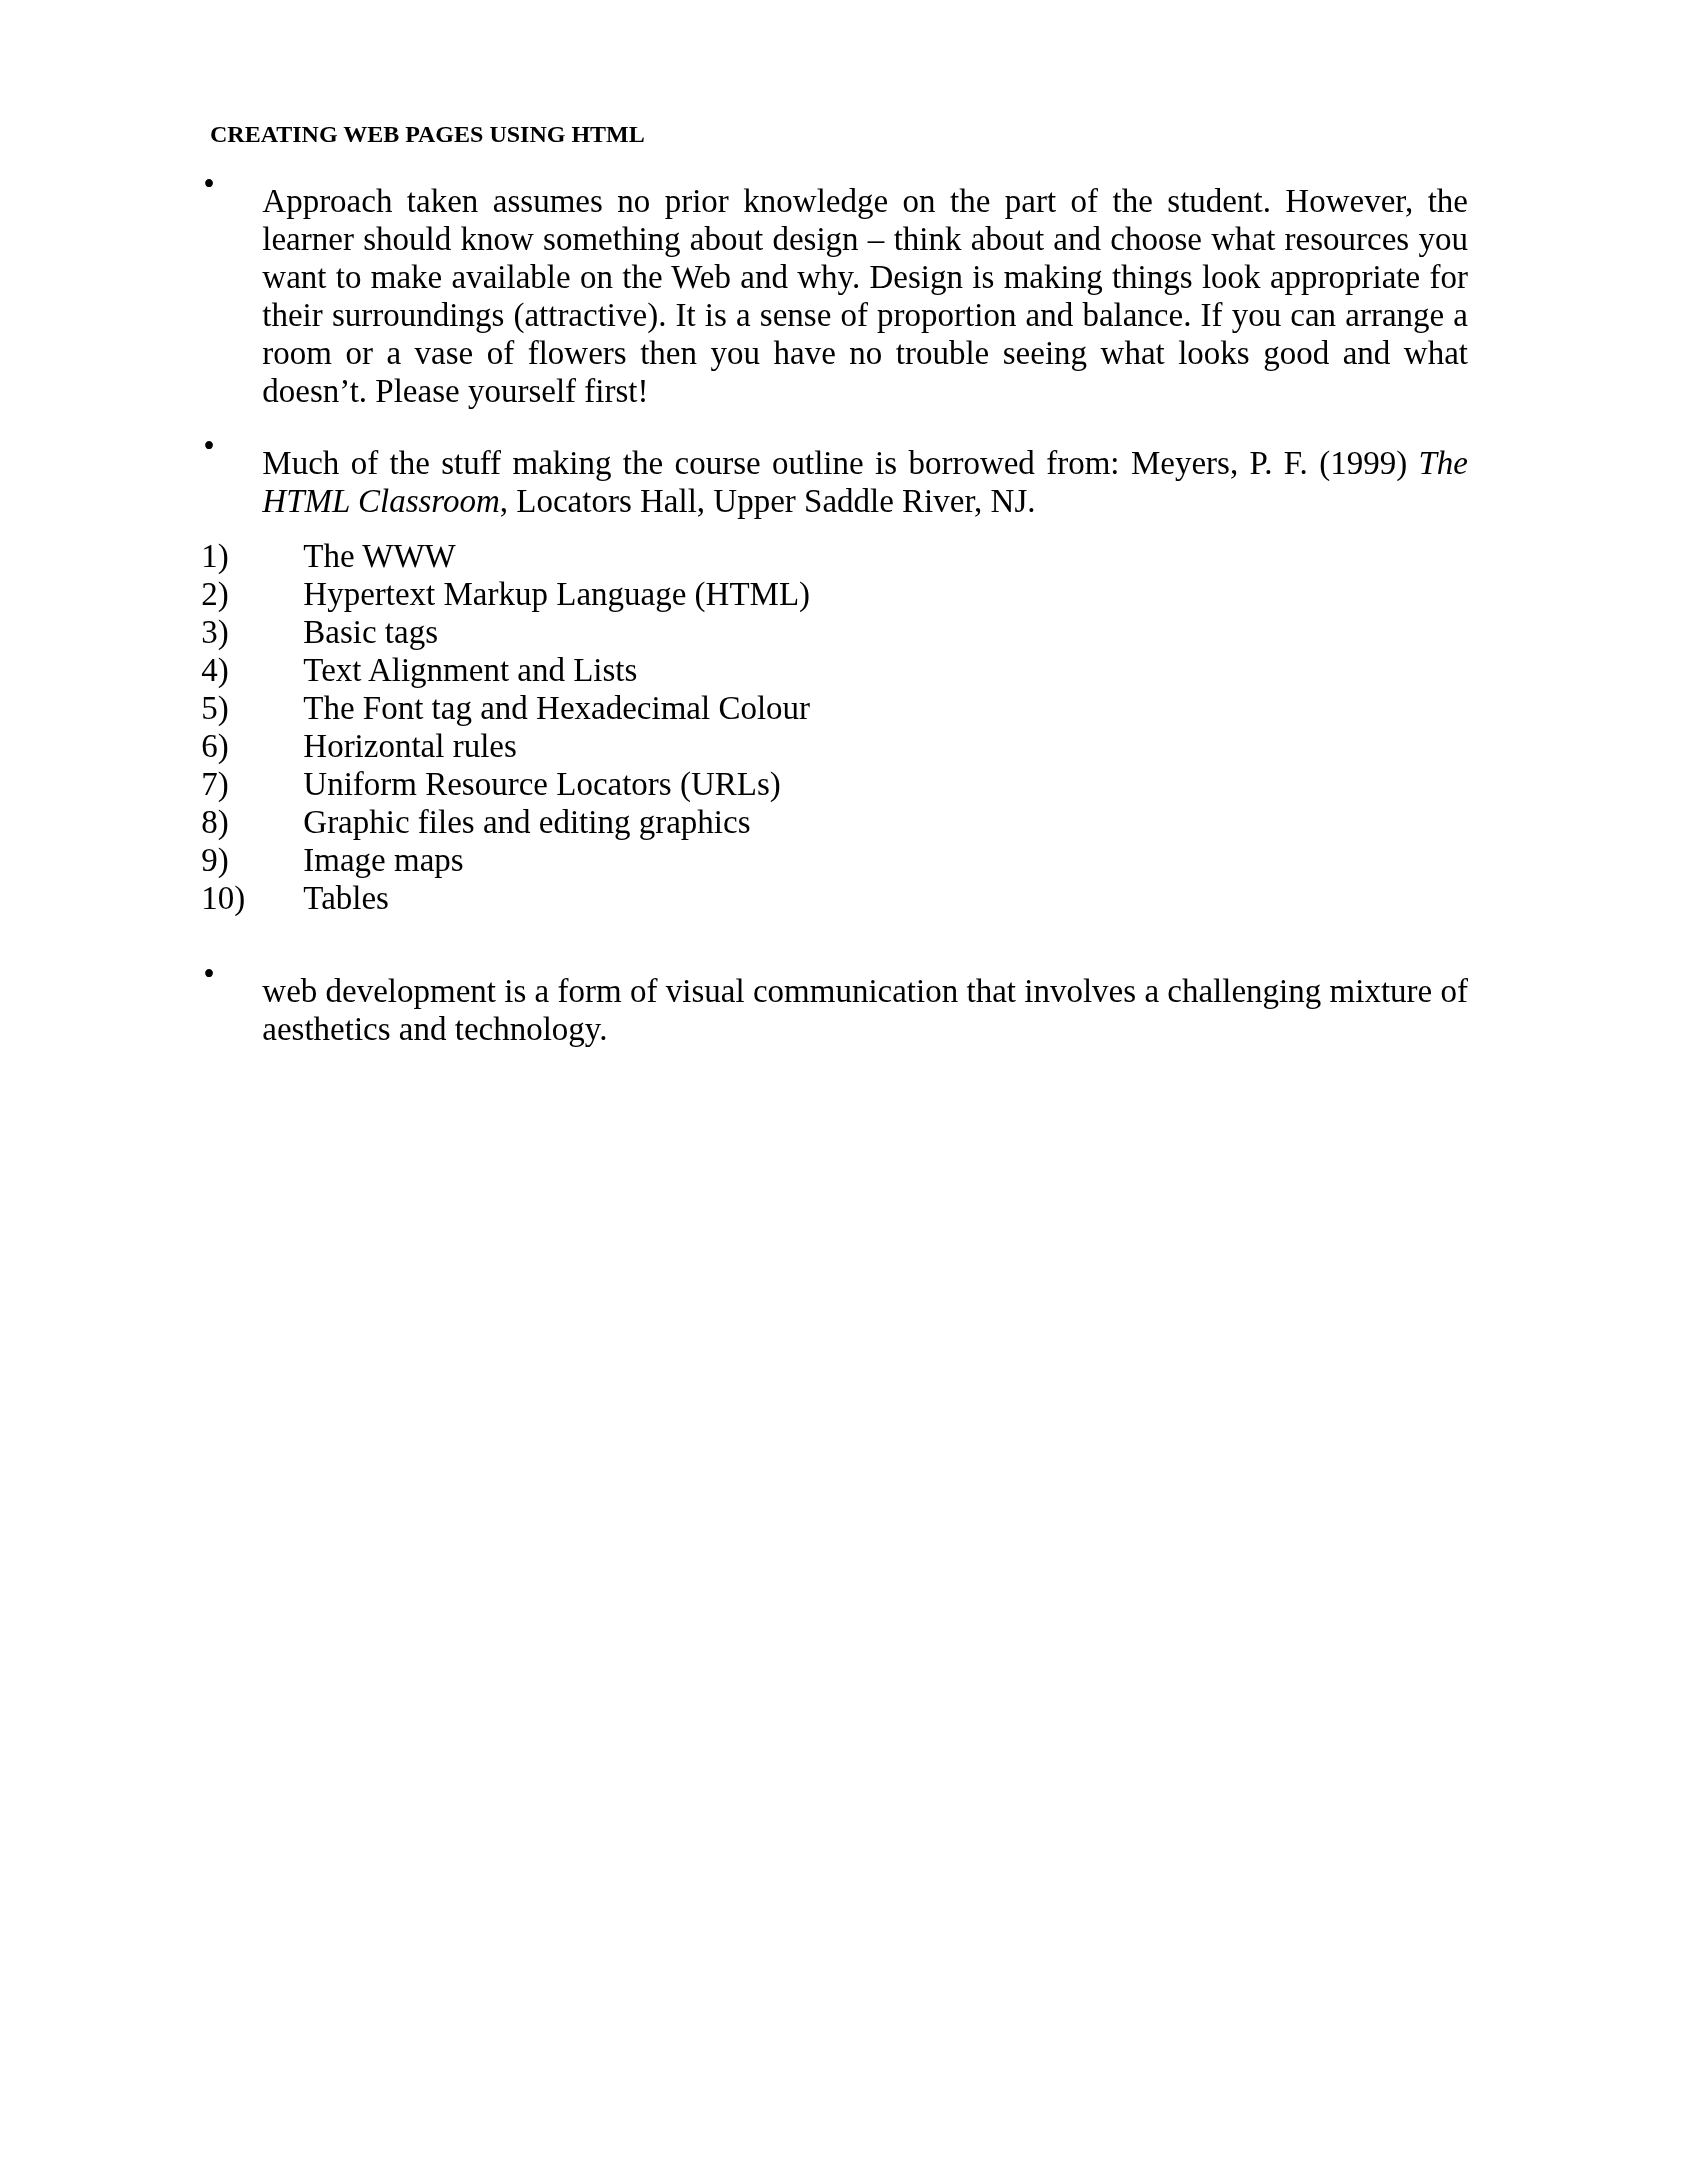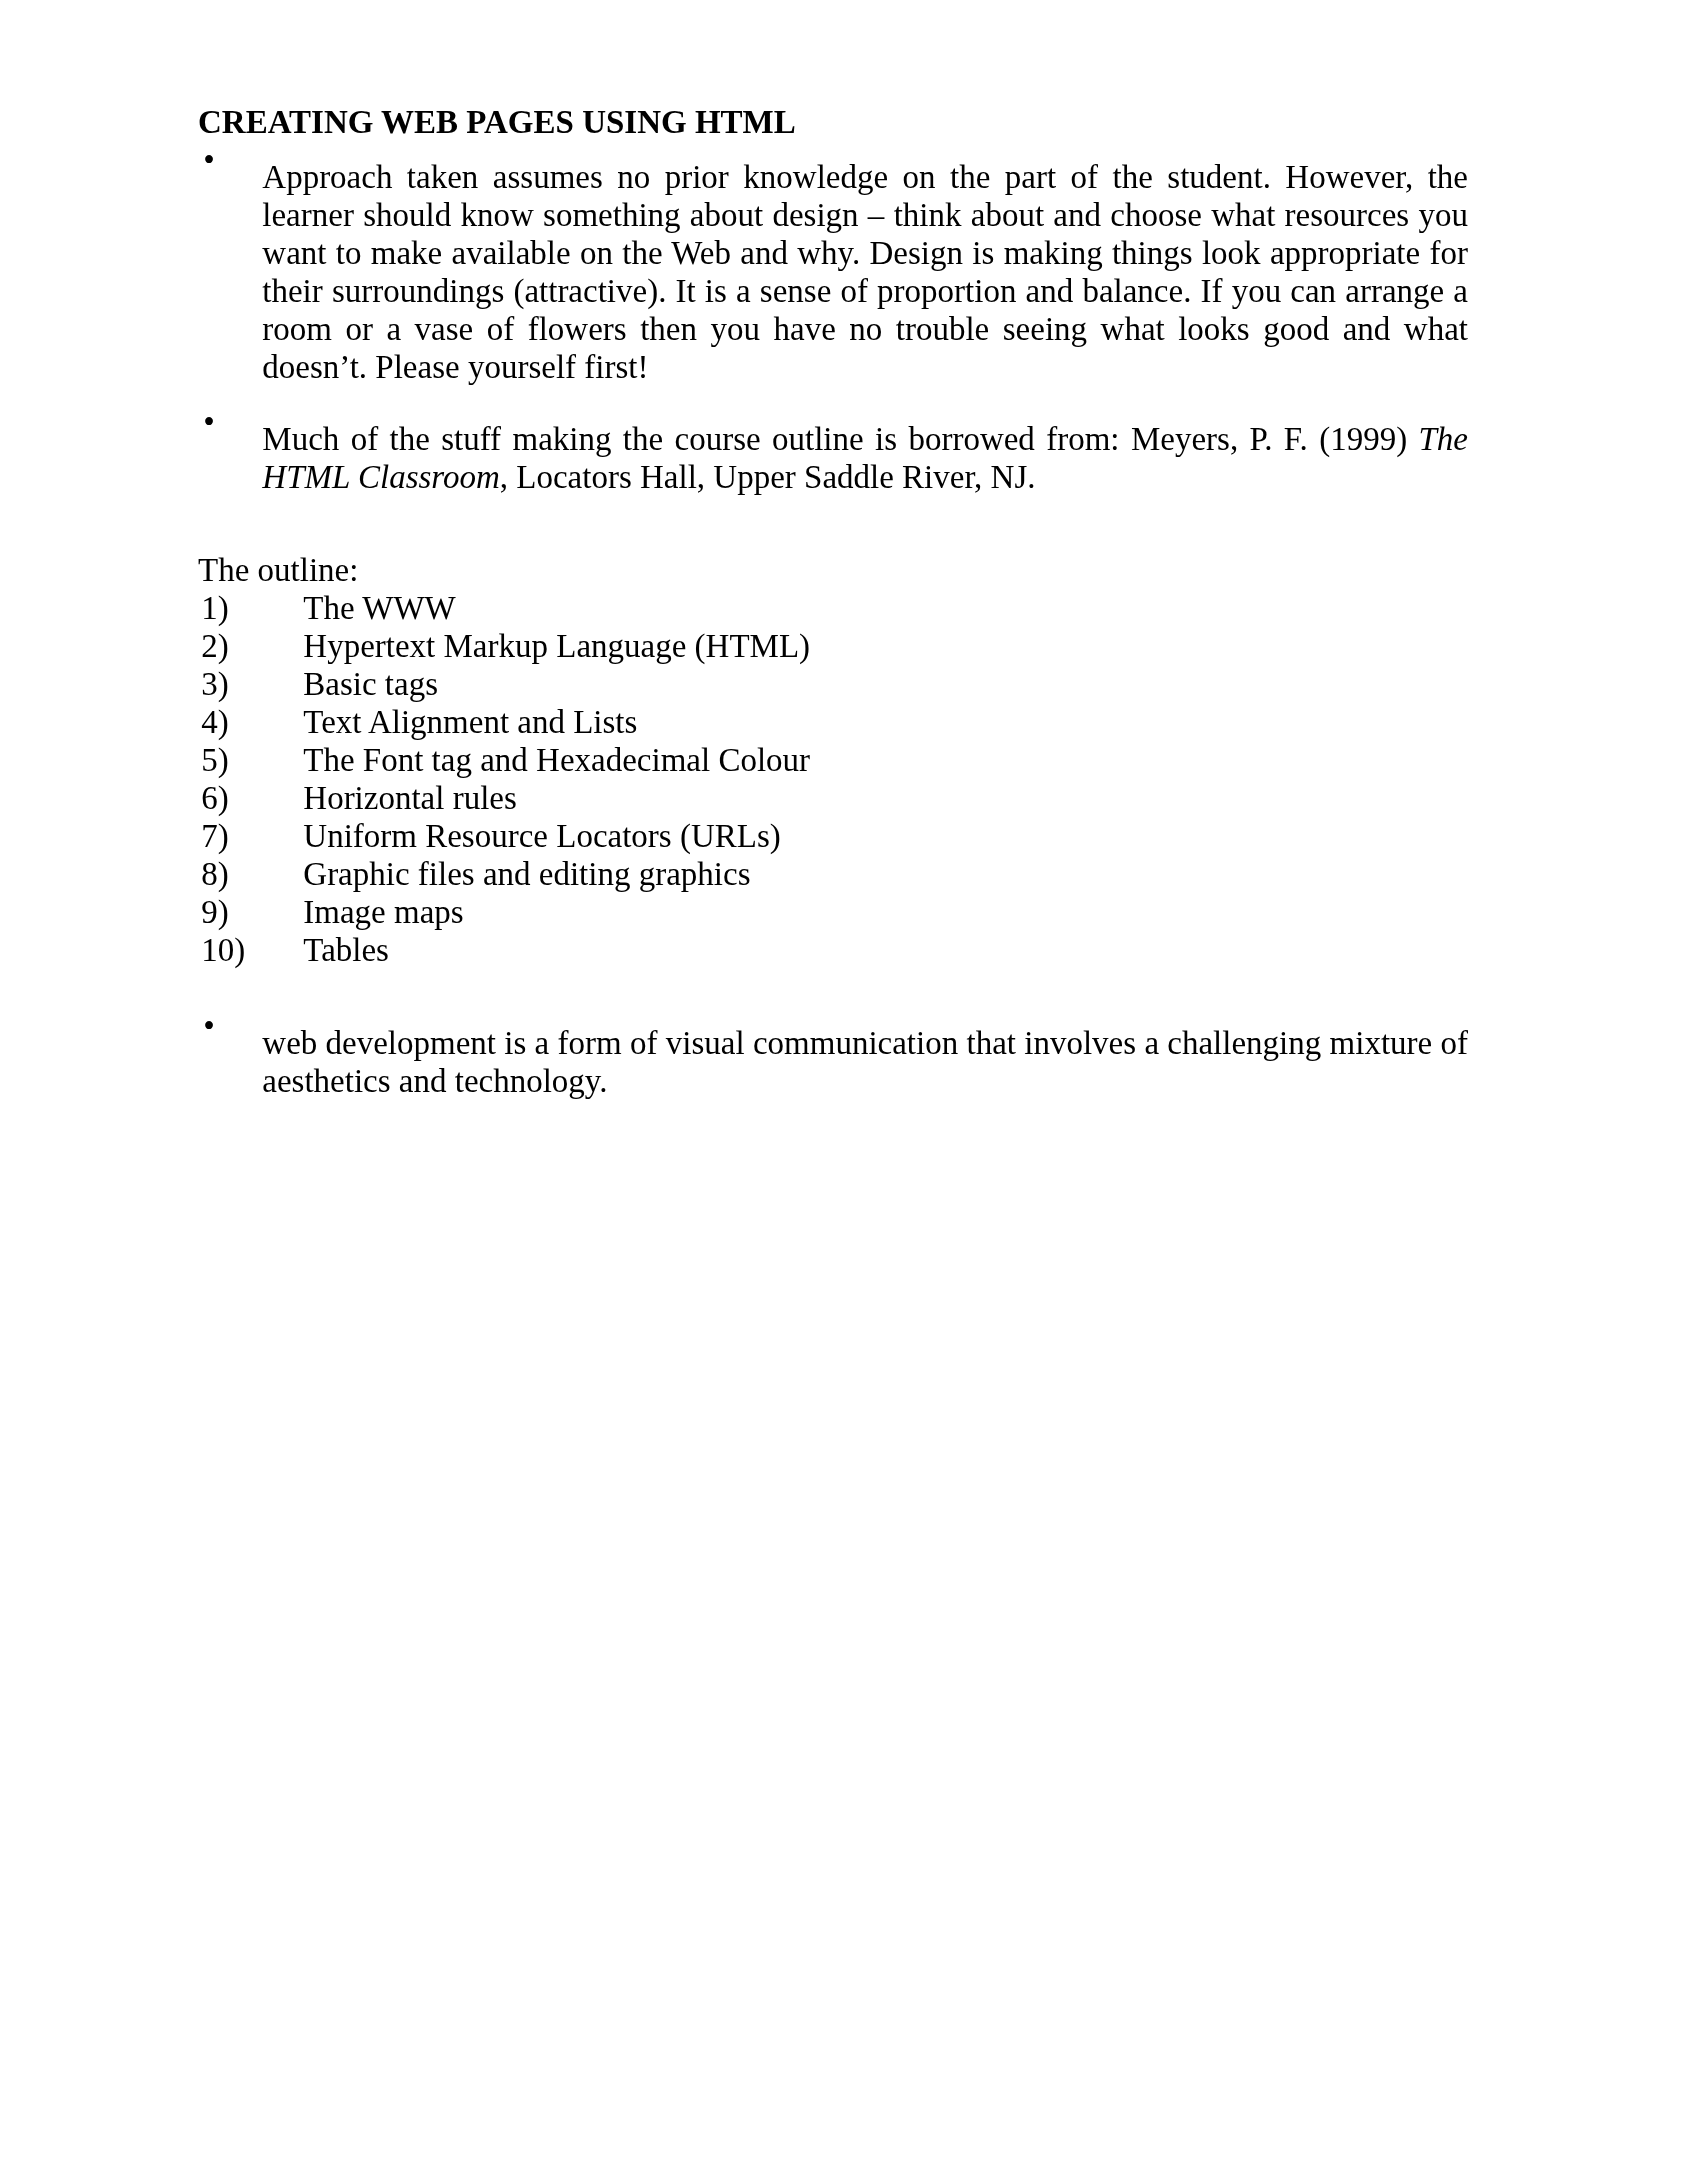--- a/index.html
+++ b/index.html
@@ -16,22 +16,22 @@
   }
   .page {
     position: absolute;
     left: 198px;
     top: 103px;
     width: 1287px;
     font-size: 33px;
     line-height: 38px;
   }
   .doc-title {
-    margin: 0;
-    font-size: 33px;
+    margin: 12px;
+    font-size: 24px;
     line-height: 38px;
     font-weight: bold;
   }
   .bullet-row {
     display: flex;
     align-items: flex-start;
   }
   .bullet-marker {
     flex: none;
     width: 42px;
@@ -74,21 +74,20 @@
     <div class="bullet-row">
       <span class="bullet-marker">•</span>
       <p class="bullet-text"><span>Approach taken assumes no prior knowledge on the part of the student.  However, the learner should know something about design – think about and choose what resources you want to make available on the Web and why.  Design is making things look appropriate for their surroundings (attractive).  It is a sense of proportion and balance.  If you can arrange a room or a vase of flowers then you have no trouble seeing what looks good and what doesn’t.  Please yourself first!</span></p>
     </div>
 
     <div class="bullet-row">
       <span class="bullet-marker">•</span>
       <p class="bullet-text"><span>Much of the stuff making the course outline is borrowed from: Meyers, P. F. (1999) </span><span class="italic">The HTML Classroom</span><span>, Locators Hall, Upper Saddle River, NJ.</span></p>
     </div>
 
-  <p class="outline-heading">The outline:</p>
 
     <div class="outline-row">
       <span class="outline-num">1)</span>
       <span class="outline-text">The WWW</span>
     </div>
 
     <div class="outline-row">
       <span class="outline-num">2)</span>
       <span class="outline-text">Hypertext Markup Language (HTML)</span>
     </div>

